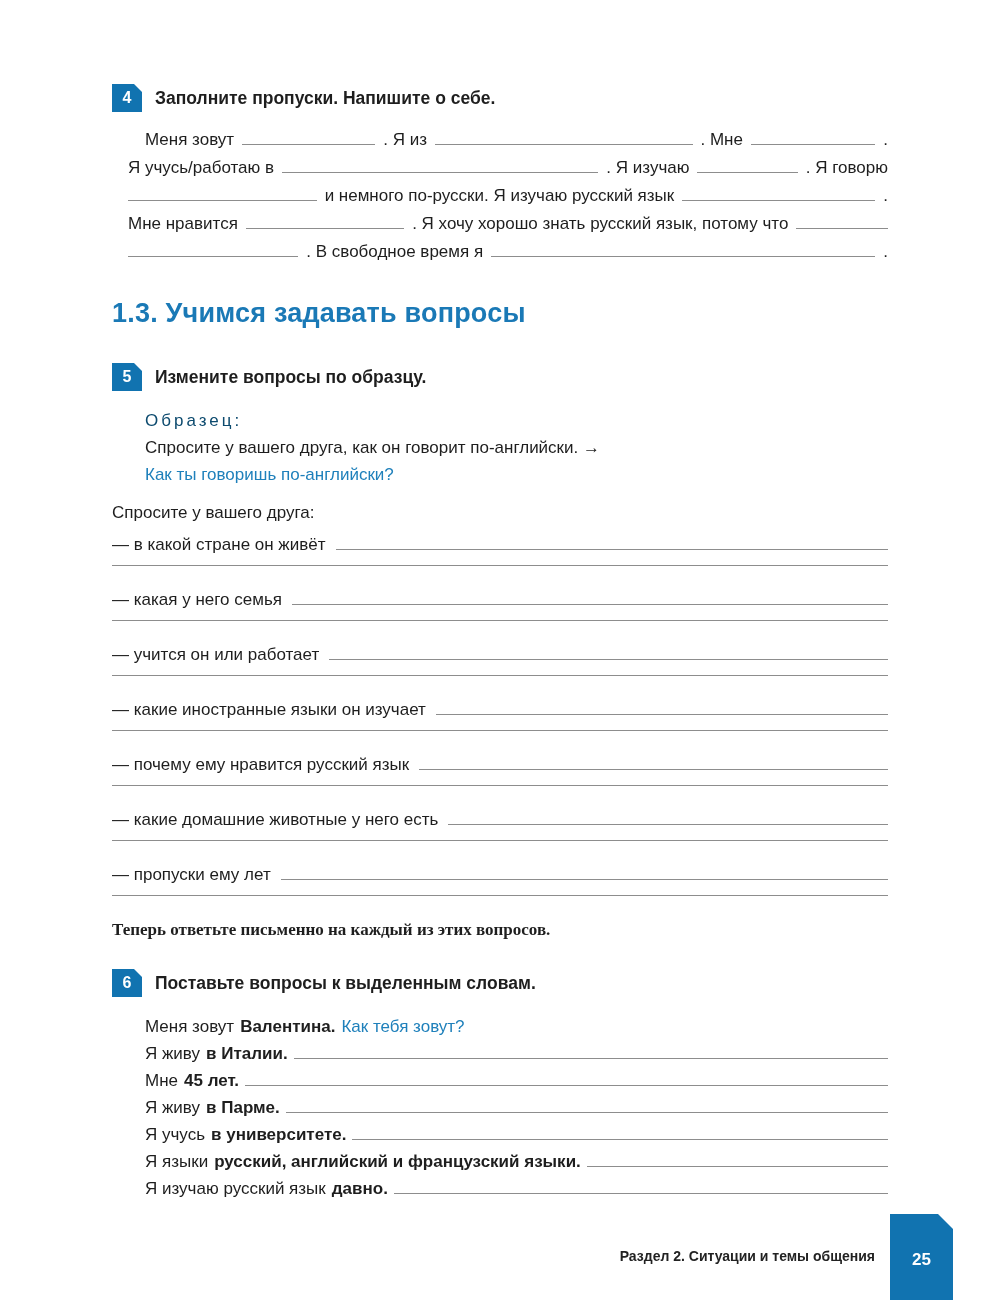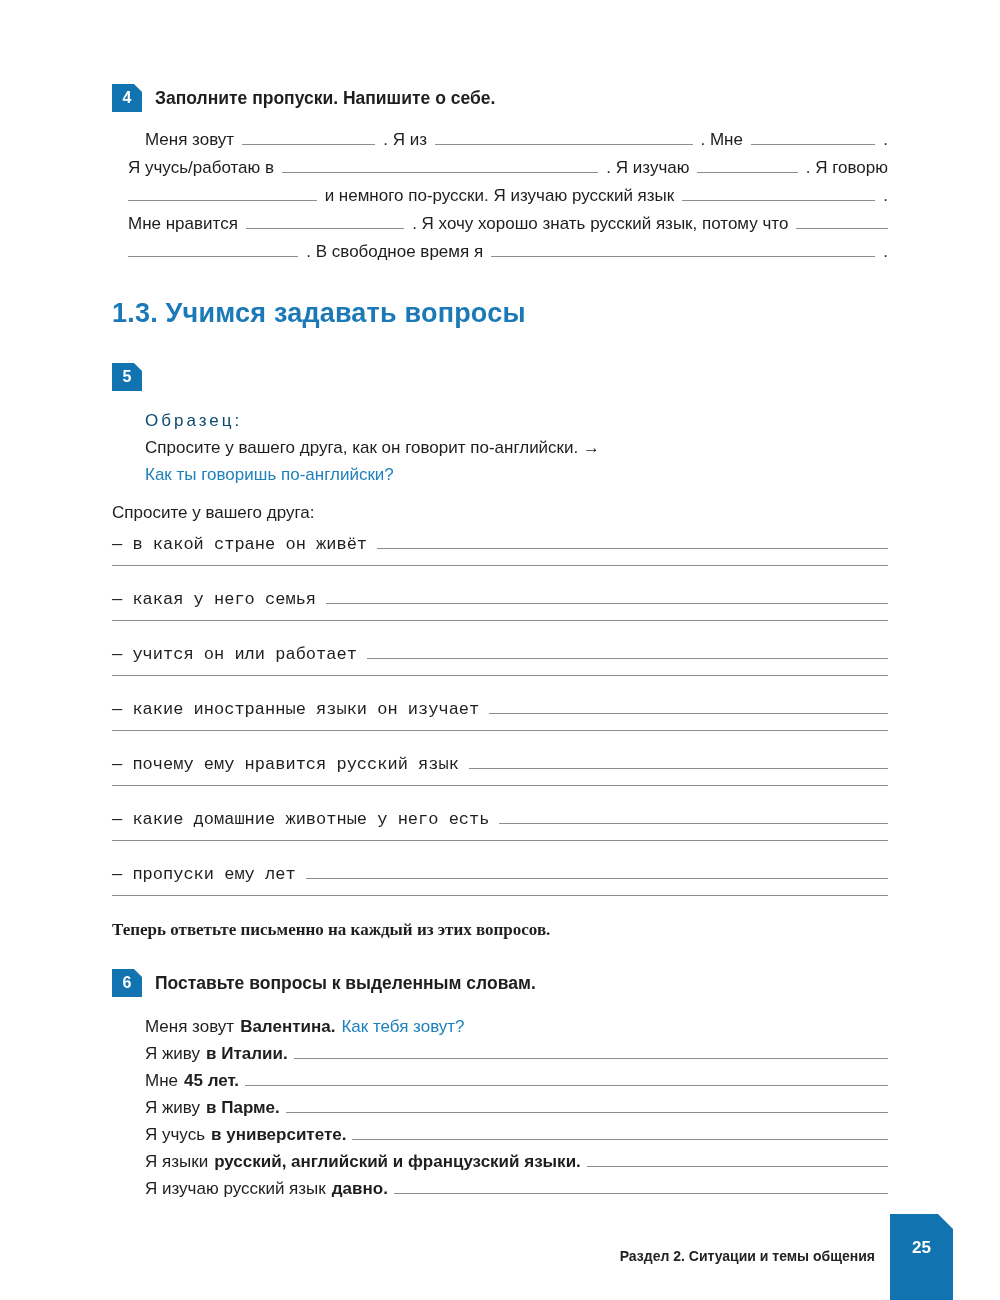--- a/index.html
+++ b/index.html
@@ -48,21 +48,21 @@
 
   .sample{margin:16px 0 0 33px;}
   .sample p{line-height:27px;}
   .sample-label{letter-spacing:3px;color:#0c4a6e;}
   .blue-text{color:var(--blue-text);}
 
   .intro{margin-top:13px;line-height:24px;}
 
   .questions{margin-top:8px;}
   .q-item{margin-bottom:22px;}
-  .q-row{display:flex;gap:10px;align-items:baseline;font-family:Liberation Mono, monospace;}
+  .q-row{display:flex;gap:10px;align-items:baseline;}
   .q-row .seg{line-height:23px;flex:none;}
   .q-rule{height:0;border-bottom:1.5px solid var(--rule);margin-top:9px;}
 
   .followup{margin-top:4px;font-weight:bold;line-height:24px;font-family:Liberation Serif, serif;}
 
   .ex6-header{margin-top:27px;}
   .ex6-items{margin:16px 0 0 33px;}
   .ex6-item{display:flex;gap:6px;align-items:baseline;height:27px;}
   .ex6-item .seg{line-height:27px;white-space:pre;flex:none;}
   .ex6-item .bold{font-weight:bold;}
@@ -70,21 +70,21 @@
   
   .footer-label{
     position:absolute;right:125px;bottom:36px;
     font-size:14px;font-weight:bold;color:#222;margin-top:30px;
   }
   .page-tab{
     position:absolute;left:890px;top:1214px;width:63px;height:86px;
     background:var(--accent);color:#fff;
     clip-path:polygon(0 0,calc(100% - 15px) 0,100% 15px,100% 100%,0 100%);
     display:flex;justify-content:center;align-items:flex-start;
-    padding-top:24px;font-size:17px;font-weight:bold;
+    padding-top:36px;font-size:17px;font-weight:bold;
   }
 </style>
 </head>
 <body>
 
 <div class="content">
 
   <div class="ex-header">
     <div class="badge">4</div>
     <div class="ex-title">Заполните пропуски. Напишите о себе.</div>
@@ -123,20 +123,21 @@
         <span class="seg">. В свободное время я</span>
         <span class="blank" style="flex: 485 1 485px;"></span>
         <span class="seg">.</span>
       </div>
     </div>
 
   <h1 class="section-heading">1.3. Учимся задавать вопросы</h1>
 
   <div class="ex-header ex5-header">
     <div class="badge">5</div>
+    <div class="ex-title">Измените вопросы по образцу.</div>
   </div>
 
   <div class="sample">
     <p class="sample-label">Образец:</p>
     <p>Спросите у вашего друга, как он говорит по-английски. →</p>
     <p class="blue-text">Как ты говоришь по-английски?</p>
   </div>
 
   <p class="intro">Спросите у вашего друга:</p>
 

